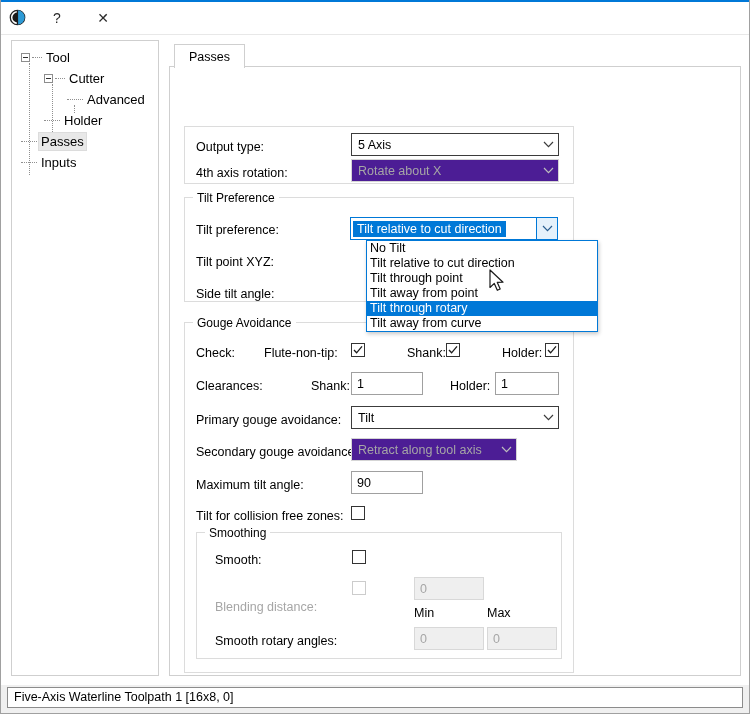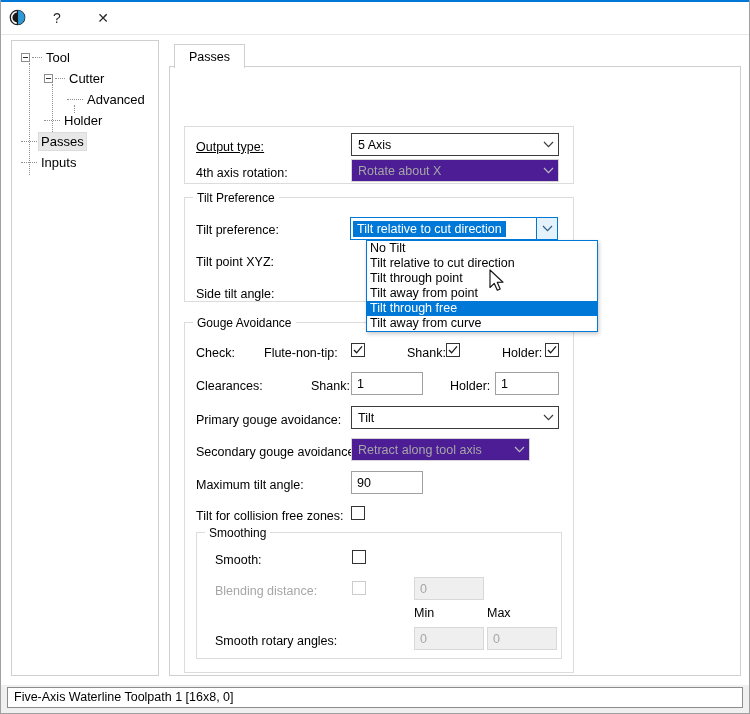--- a/index.html
+++ b/index.html
@@ -200,21 +200,21 @@
   }
 
   
   .lbl {
     position: absolute;
     font-size: 12.5px;
     color: #000;
     white-space: nowrap;
     line-height: 14px;
   }
-  .lbl.dim { color: #a6a6a6; }
+  .lbl.dim { color: #a6a6a6; margin-top: 16px; }
 
   
   .combo {
     position: absolute;
     box-sizing: border-box;
     height: 23px;
     background: #ffffff;
     border: 1px solid #3c3c3c;
     display: flex;
     align-items: center;
@@ -408,21 +408,21 @@
     </div>
 
     <div class="tab-area">
       <div class="tab-strip">
         <div class="tab">Passes</div>
       </div>
 
       <div class="tab-body">
 
         <div class="panel" style="left:14px; top:59px; width:390px; height:58px;">
-          <div class="lbl" style="left:11px; top:13px;text-decoration:underline;">Output type:</div>
+          <div class="lbl" style="left:11px; top:13px;">Output type:</div>
           <div class="combo" style="left:166px; top:6px; width:208px;">
             <span class="combo-text">5 Axis</span>
             <span class="combo-arrow">
               <svg width="11" height="7" viewBox="0 0 11 7">
                 <path d="M1 1 L5.5 5.6 L10 1" fill="none" stroke="#3c3c3c" stroke-width="1.2"></path>
               </svg>
             </span>
           </div>
 
           <div class="lbl" style="left:11px; top:39px;">4th axis rotation:</div>
@@ -453,21 +453,21 @@
               <path d="M1 1 L5.5 5.6 L10 1" fill="none" stroke="#2a5d8f" stroke-width="1.2"></path>
             </svg>
           </span>
         </div>
 
         <div class="dropdown" style="left:196px; top:173px; width:232px;">
           <div class="dd-item">No Tilt</div>
           <div class="dd-item">Tilt relative to cut direction</div>
           <div class="dd-item">Tilt through point</div>
           <div class="dd-item">Tilt away from point</div>
-          <div class="dd-item sel">Tilt through free</div>
+          <div class="dd-item sel">Tilt through rotary</div>
           <div class="dd-item">Tilt away from curve</div>
         </div>
 
         <div class="groupbox" style="left:14px; top:255px; width:390px; height:351px;">
           <div class="group-title">Gouge Avoidance</div>
 
           <div class="lbl" style="left:11px; top:23px;">Check:</div>
 
           <div class="lbl" style="left:79px; top:23px;">Flute-non-tip:</div>
           <div class="cbox" style="left:166px; top:20px;">
@@ -502,21 +502,21 @@
           <div class="combo" style="left:166px; top:83px; width:208px;">
             <span class="combo-text">Tilt</span>
             <span class="combo-arrow">
               <svg width="11" height="7" viewBox="0 0 11 7">
                 <path d="M1 1 L5.5 5.6 L10 1" fill="none" stroke="#3c3c3c" stroke-width="1.2"></path>
               </svg>
             </span>
           </div>
 
           <div class="lbl" style="left:11px; top:122px;">Secondary gouge avoidance:</div>
-          <div class="combo disabled" style="left:166px; top:115px; width:179px;">
+          <div class="combo disabled" style="left:166px; top:115px; width:166px;">
             <span class="combo-text">Retract along tool axis</span>
             <span class="combo-arrow">
               <svg width="11" height="7" viewBox="0 0 11 7">
                 <path d="M1 1 L5.5 5.6 L10 1" fill="none" stroke="#bdbdbd" stroke-width="1.2"></path>
               </svg>
             </span>
           </div>
 
           <div class="lbl" style="left:11px; top:155px;">Maximum tilt angle:</div>
           <div class="tbox" style="left:166px; top:148px; width:72px;">90</div>

